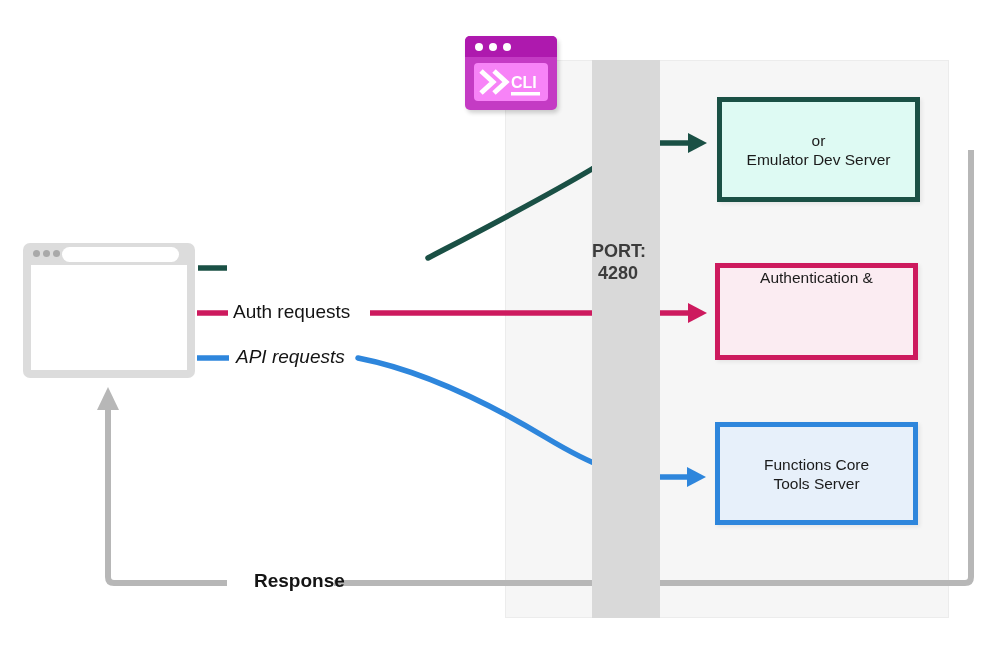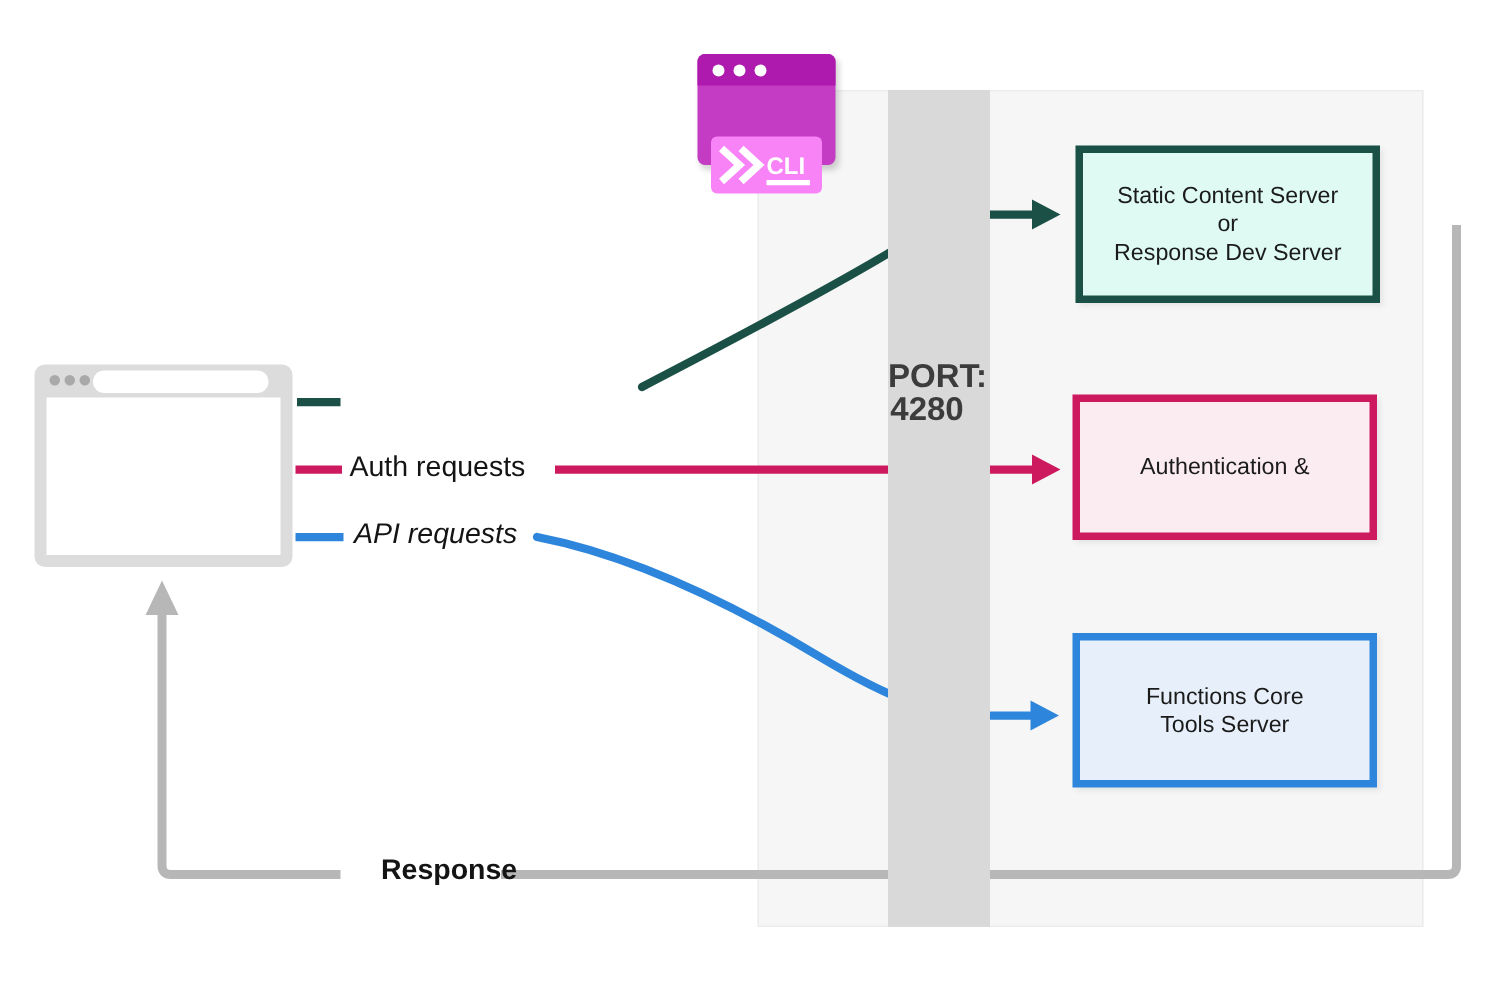--- a/index.html
+++ b/index.html
@@ -14,31 +14,31 @@
   }
   
   .wires{position:absolute;left:0;top:0;width:1000px;height:654px;z-index:2;}
   
   .port-bar{
     position:absolute;left:592px;top:60px;width:68px;height:558px;
     background:#d9d9d9;z-index:3;
   }
   .port-label{
     position:absolute;left:592px;top:240px;width:52px;z-index:4;
-    text-align:center;font-weight:bold;font-size:22px;line-height:22px;color:#3c3c3c;
+    text-align:center;font-weight:bold;font-size:18px;line-height:22px;color:#3c3c3c;
   }
   
   .node{
     position:absolute;box-sizing:border-box;z-index:5;
     display:flex;flex-direction:column;align-items:center;justify-content:center;
     text-align:center;font-size:15.5px;line-height:19px;color:#1b1b1b;
     box-shadow:2px 2px 4px rgba(0,0,0,0.07);
   }
   .node-static{left:717px;top:97px;width:203px;height:105px;border:5px solid #1a5045;background:#defaf3;}
-  .node-auth{left:715px;top:263px;width:203px;height:97px;border:5px solid #cd1a5e;background:#fbecf2;}
+  .node-auth{left:715px;top:263px;width:203px;height:97px;border:5px solid #cd1a5e;background:#fbecf2;justify-content:space-between;}
   .node-functions{left:715px;top:422px;width:203px;height:103px;border:5px solid #2e86dc;background:#e7f0fa;}
   
   .browser{
     position:absolute;left:23px;top:243px;width:172px;height:135px;
     background:#dcdcdc;border-radius:7px;z-index:5;
   }
   .browser .body{
     position:absolute;left:8px;top:22px;right:8px;bottom:8px;background:#ffffff;
   }
   .browser .dot{
@@ -54,21 +54,21 @@
     box-shadow:2px 3px 4px rgba(0,0,0,0.18);
   }
   .cli .titlebar{
     position:absolute;left:0;top:0;width:92px;height:21px;background:#ae19ae;
     border-radius:5px 5px 0 0;
   }
   .cli .dot{
     position:absolute;top:7px;width:8px;height:8px;border-radius:50%;background:#ffffff;
   }
   .cli .inner{
-    position:absolute;left:9px;top:27px;width:74px;height:38px;background:#f783f7;border-radius:4px;margin-top:28px;
+    position:absolute;left:9px;top:27px;width:74px;height:38px;background:#f783f7;border-radius:4px;
   }
   
   .flow-label{
     position:absolute;font-size:19px;line-height:22px;color:#141414;z-index:7;white-space:nowrap;
   }
   .lbl-static{left:233px;top:256px;}
   .lbl-auth{left:233px;top:301px;}
   .lbl-api{left:236px;top:346px;font-style:italic;}
   .lbl-response{left:254px;top:570px;font-weight:bold;}
 </style>
@@ -115,23 +115,22 @@
     <polygon points="706,477 687,467 687,487" fill="#2e86dc"></polygon>
   </svg>
 
   <div class="port-bar"></div>
   <div class="port-label">
     <div>PORT:</div>
     <div>4280</div>
   </div>
 
   <div class="node node-static">
-    <div>Static Content Server</div>
     <div>or</div>
-    <div>Response Dev Server</div>
+    <div>Emulator Dev Server</div>
   </div>
   <div class="node node-auth">
     <div>Authentication &amp;</div>
   </div>
   <div class="node node-functions">
     <div>Functions Core</div>
     <div>Tools Server</div>
   </div>
 
   <div class="browser">

